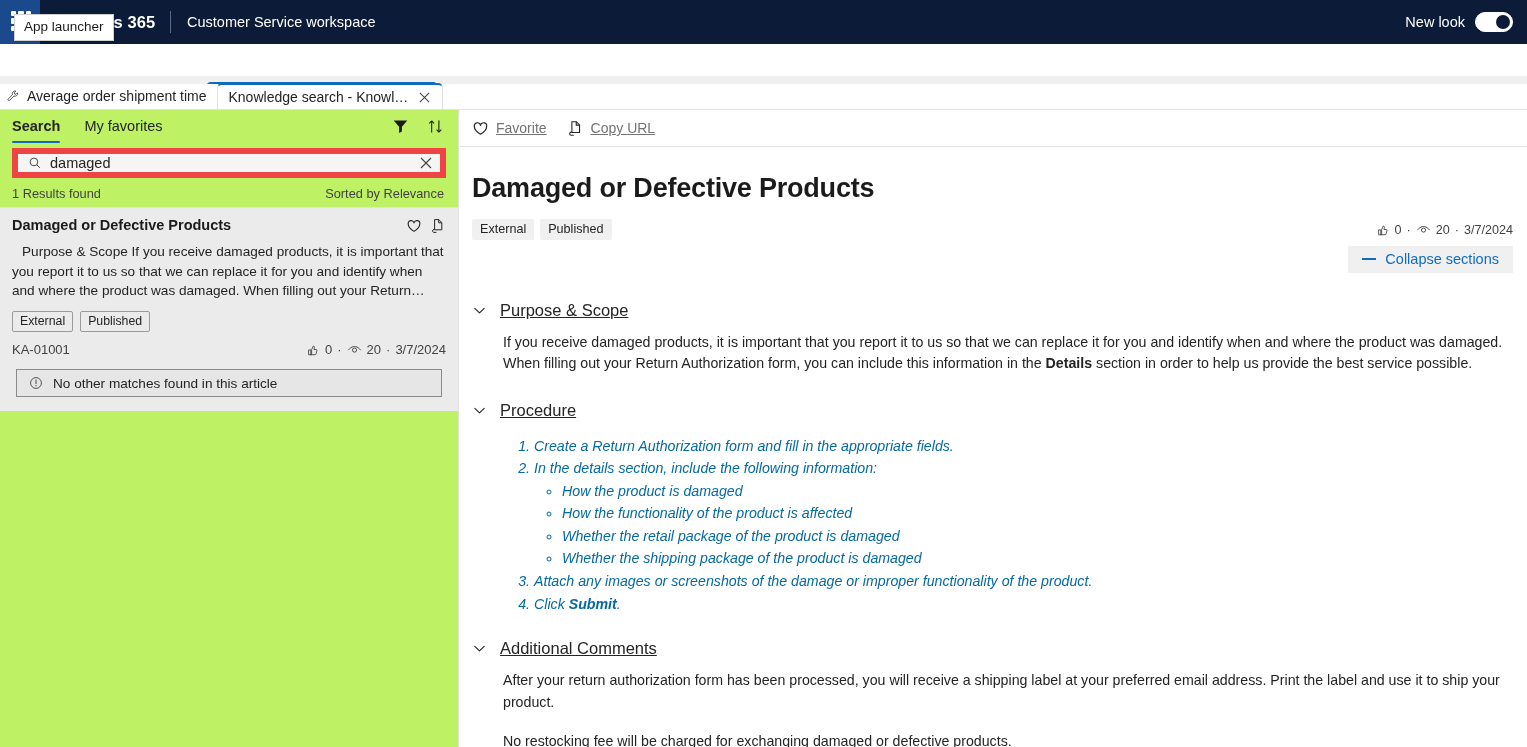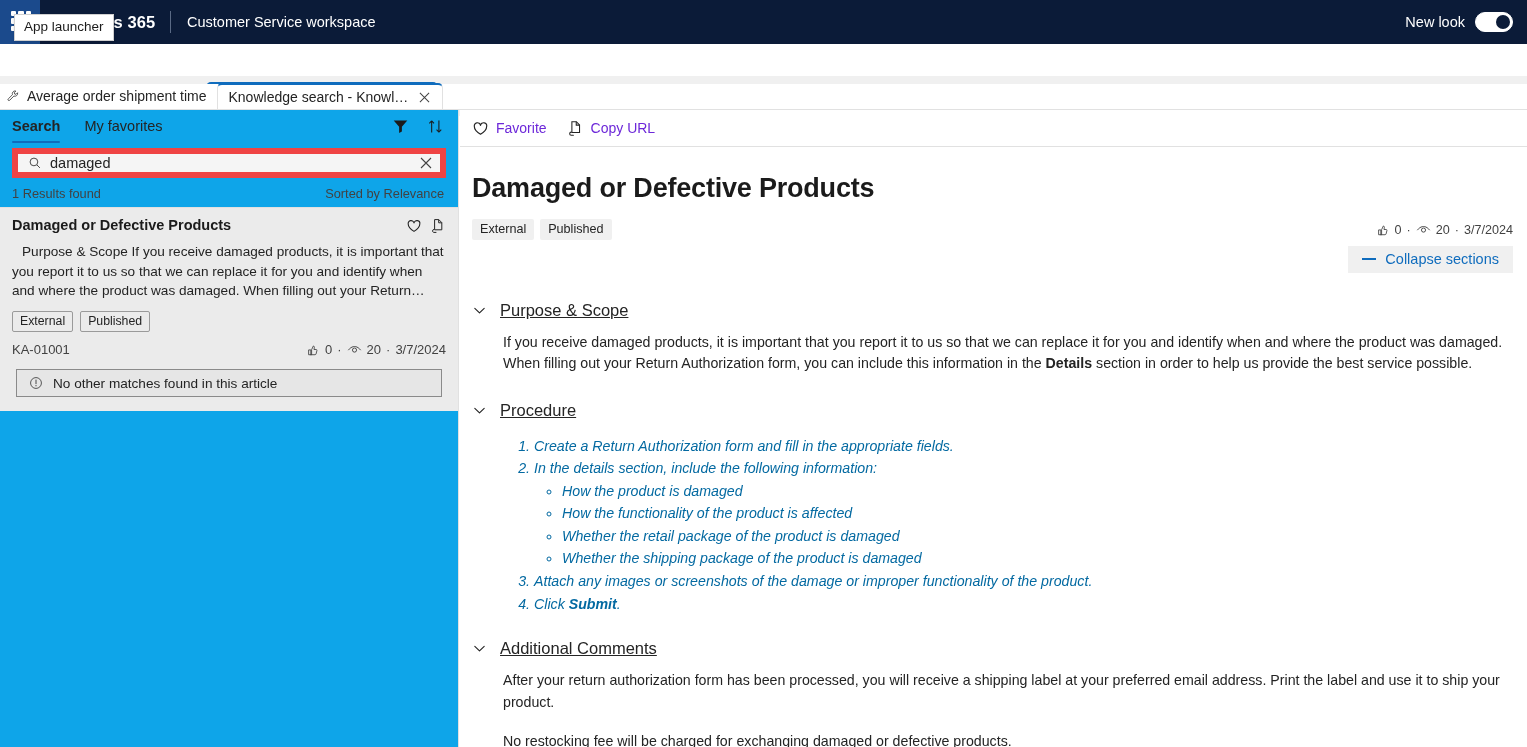--- a/index.html
+++ b/index.html
@@ -122,21 +122,21 @@
   .subtab-active .tab-text { overflow:hidden; text-overflow:ellipsis; flex:1; }
   .xclose {
     width:18px; height:18px; flex:0 0 18px;
     display:flex; align-items:center; justify-content:center;
     color:#424242; font-size:14px; cursor:pointer;
   }
 
   
   .leftpanel {
     position:absolute; left:0; top:110px; width:459px; height:637px;
-    background:#0ea5e9; border-right:1px solid #e1e1e1;
+    background:#bef264; border-right:1px solid #e1e1e1;
     overflow:hidden;
   }
   .panel-tabs {
     height:32px; display:flex; align-items:center;
     padding:0 12px; position:relative;
   }
   .ptab {
     font-size:14.5px; color:#242424; margin-right:24px;
     height:32px; display:flex; align-items:center; cursor:pointer; position:relative;
   }
@@ -196,21 +196,21 @@
   .content {
     position:absolute; left:460px; top:110px; width:1067px; height:637px;
     background:#ffffff; overflow:hidden;
   }
   .ctoolbar {
     height:37px; display:flex; align-items:center; gap:20px;
     padding:0 0 0 12px; border-bottom:1px solid #e1e1e1;
   }
   .ctool {
     display:flex; align-items:center; gap:7px;
-    font-size:14px; color:#6d28d9; cursor:pointer; white-space:nowrap;
+    font-size:14px; color:#737373; cursor:pointer; white-space:nowrap;text-decoration:underline;
   }
   .article-title {
     font-size:27px; font-weight:700; color:#1b1b1b;
     margin:26px 0 0 12px; letter-spacing:-.2px;
   }
   .meta-row {
     display:flex; align-items:center; justify-content:space-between;
     margin:15px 14px 0 12px;
   }
   .badges-flat { display:flex; gap:6px; }

